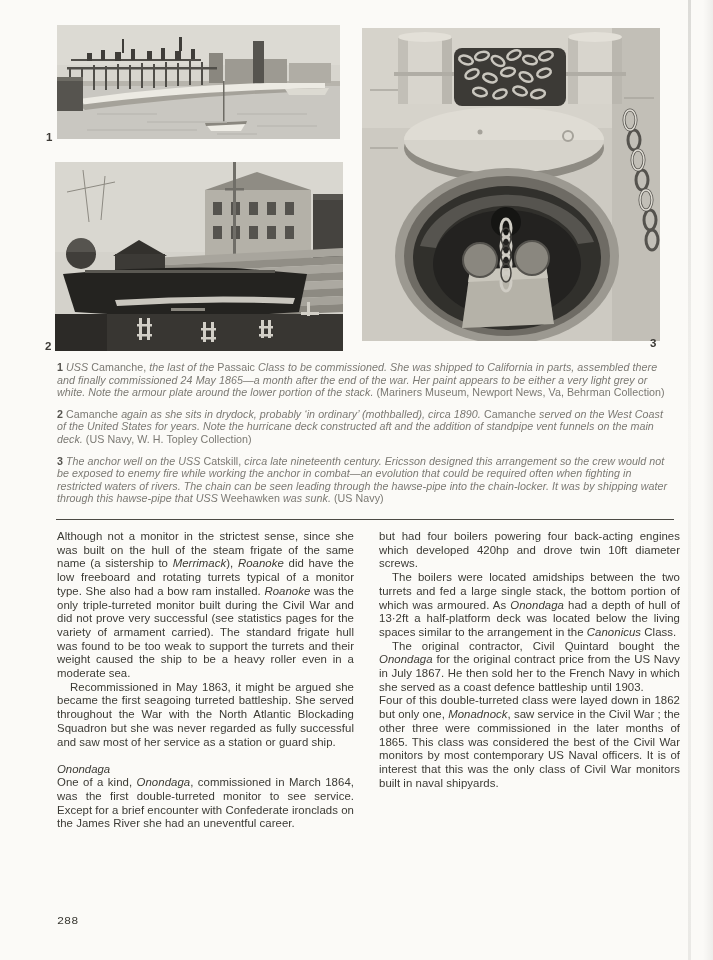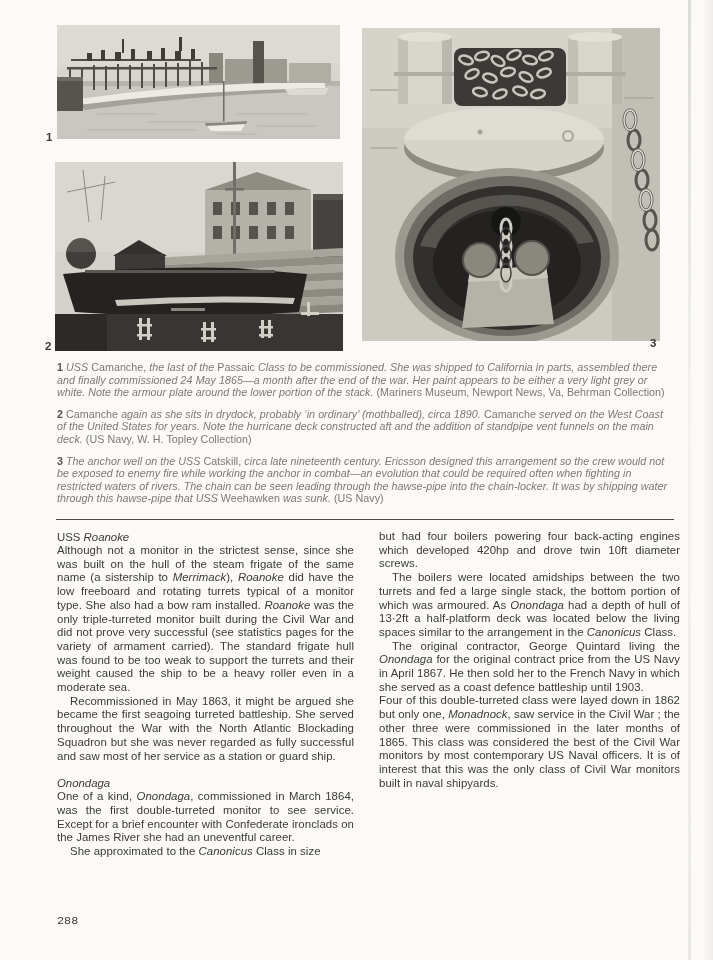--- a/index.html
+++ b/index.html
@@ -309,32 +309,30 @@
 
   <div class="captions">
     <p class="caption"><span class="seg-b">1 </span><span class="seg-i">USS </span><span class="seg-r">Camanche, </span><span class="seg-i">the last of the </span><span class="seg-r">Passaic </span><span class="seg-i">Class to be commissioned. She was shipped to California in parts, assembled there and finally commissioned 24 May 1865—a month after the end of the war. Her paint appears to be either a very light grey or white. Note the armour plate around the lower portion of the stack. </span><span class="seg-r">(Mariners Museum, Newport News, Va, Behrman Collection)</span></p>
     <p class="caption"><span class="seg-b">2 </span><span class="seg-r">Camanche </span><span class="seg-i">again as she sits in drydock, probably ‘in ordinary’ (mothballed), circa 1890. </span><span class="seg-r">Camanche </span><span class="seg-i">served on the West Coast of the United States for years. Note the hurricane deck constructed aft and the addition of standpipe vent funnels on the main deck. </span><span class="seg-r">(US Navy, W. H. Topley Collection)</span></p>
     <p class="caption"><span class="seg-b">3 </span><span class="seg-i">The anchor well on the USS </span><span class="seg-r">Catskill, </span><span class="seg-i">circa late nineteenth century. Ericsson designed this arrangement so the crew would not be exposed to enemy fire while working the anchor in combat—an evolution that could be required often when fighting in restricted waters of rivers. The chain can be seen leading through the hawse-pipe into the chain-locker. It was by shipping water through this hawse-pipe that USS </span><span class="seg-r">Weehawken </span><span class="seg-i">was sunk. </span><span class="seg-r">(US Navy)</span></p>
   </div>
 
   <div class="rule"></div>
 
   <div class="col col-left">
-    <p class="subhead"><span>USS </span><span class="seg-i">Roanoke</span></p>
     <p class="body"><span>Although not a monitor in the strictest sense, since she was built on the hull of the steam frigate of the same name (a sistership to </span><span class="seg-i">Merrimack</span><span>), </span><span class="seg-i">Roanoke</span><span> did have the low freeboard and rotating turrets typical of a monitor type. She also had a bow ram installed. </span><span class="seg-i">Roanoke</span><span> was the only triple-turreted monitor built during the Civil War and did not prove very successful (see statistics pages for the variety of armament carried). The standard frigate hull was found to be too weak to support the turrets and their weight caused the ship to be a heavy roller even in a moderate sea.</span></p>
     <p class="body indent"><span>Recommissioned in May 1863, it might be argued she became the first seagoing turreted battleship. She served throughout the War with the North Atlantic Blockading Squadron but she was never regarded as fully successful and saw most of her service as a station or guard ship.</span></p>
     <p class="subhead gap-before"><span class="seg-i">Onondaga</span></p>
     <p class="body"><span>One of a kind, </span><span class="seg-i">Onondaga</span><span>, commissioned in March 1864, was the first double-turreted monitor to see service. Except for a brief encounter with Confederate ironclads on the James River she had an uneventful career.</span></p>
-    <p class="body indent"><span>She approximated to the </span><span class="seg-i">Canonicus</span><span> Class in size</span></p>
   </div>
 
   <div class="col col-right">
     <p class="body"><span>but had four boilers powering four back-acting engines which developed 420hp and drove twin 10ft diameter screws.</span></p>
     <p class="body indent"><span>The boilers were located amidships between the two turrets and fed a large single stack, the bottom portion of which was armoured. As </span><span class="seg-i">Onondaga</span><span> had a depth of hull of 13·2ft a half-platform deck was located below the living spaces similar to the arrangement in the </span><span class="seg-i">Canonicus</span><span> Class.</span></p>
-    <p class="body indent"><span>The original contractor, George Quintard living the </span><span class="seg-i">Onondaga</span><span> for the original contract price from the US Navy in April 1867. He then sold her to the French Navy in which she served as a coast defence battleship until 1903.</span></p>
+    <p class="body indent"><span>The original contractor, Civil Quintard bought the </span><span class="seg-i">Onondaga</span><span> for the original contract price from the US Navy in July 1867. He then sold her to the French Navy in which she served as a coast defence battleship until 1903.</span></p>
     <p class="body"><span>Four of this double-turreted class were layed down in 1862 but only one, </span><span class="seg-i">Monadnock</span><span>, saw service in the Civil War ; the other three were commissioned in the later months of 1865. This class was considered the best of the Civil War monitors by most contemporary US Naval officers. It is of interest that this was the only class of Civil War monitors built in naval shipyards.</span></p>
   </div>
 
   <div class="page-number">288</div>
 
   <div class="scan-crease"></div>
   <div class="scan-edge"></div>
 </div>
 
 </body></html>

